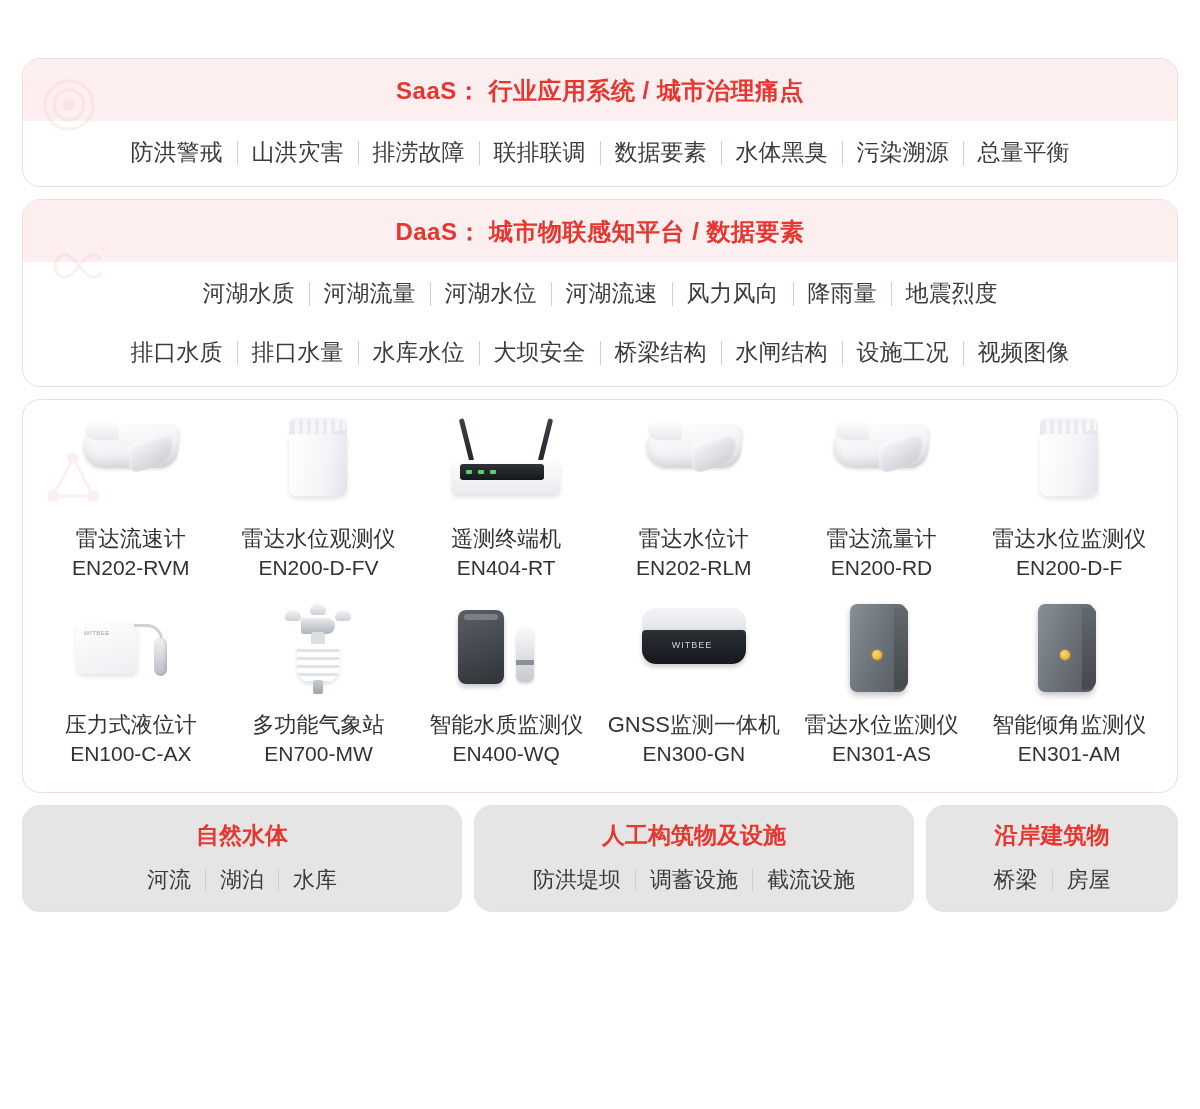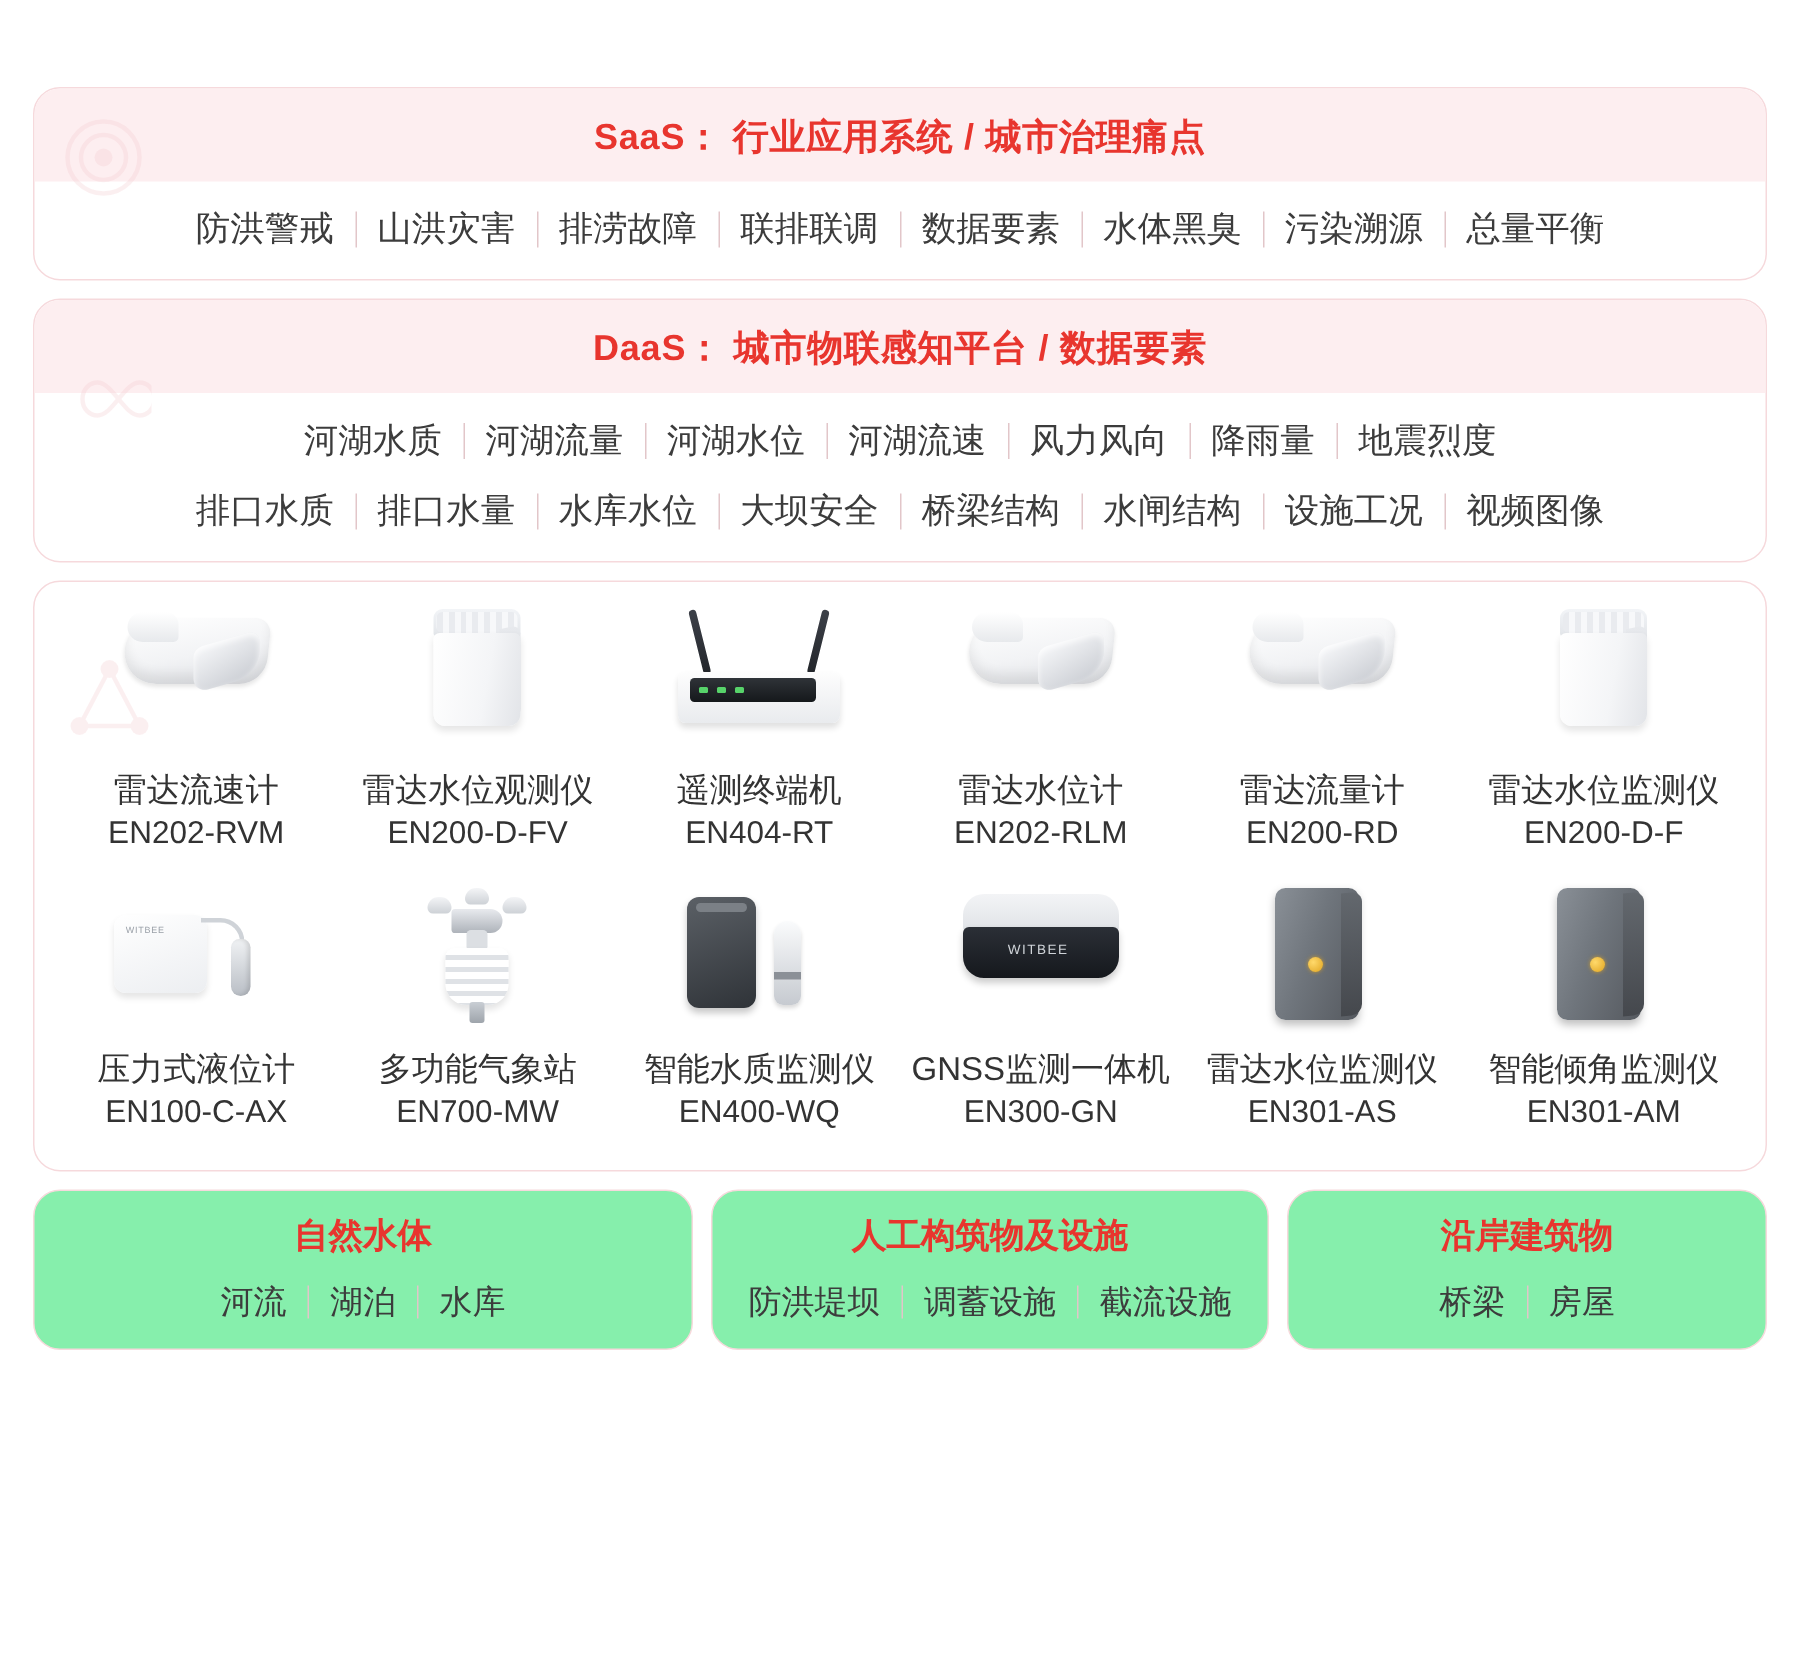--- a/index.html
+++ b/index.html
@@ -51,21 +51,21 @@
 
   
   .chip-row {
     display: flex;
     justify-content: center;
     align-items: center;
     flex-wrap: nowrap;
     font-size: 23px;
     color: #3c3c3c;
   }
-  .chip-row + .chip-row { margin-top: 16px; }
+  .chip-row + .chip-row { margin-top: 28px; }
   .chip {
     padding: 0 14px;
     white-space: nowrap;
   }
   .divider {
     width: 1px;
     height: 24px;
     background: #e2c6c9;
   }
 
@@ -109,27 +109,27 @@
 
   
   .bottom-row {
     display: flex;
     gap: 12px;
     margin-top: 12px;
   }
   .bottom-box {
     border: 1.5px solid #f6d9dc;
     border-radius: 18px;
-    background: #86efac;
+    background: #e5e5e5;
     box-sizing: border-box;
     padding: 14px 10px 16px 10px;
     text-align: center;
   }
   .bottom-box.b1 { width: 440px; }
-  .bottom-box.b2 { width: 372px; }
+  .bottom-box.b2 { width: 440px; }
   .bottom-box.b3 { flex: 1; }
   .bottom-box .bt {
     font-size: 23px;
     font-weight: bold;
     color: #e8352e;
     margin-bottom: 14px;
   }
   .bottom-box .chip-row { font-size: 22px; }
   .bottom-box .chip-row + .chip-row { margin-top: 12px; }
   .bottom-box .divider { height: 22px; }

